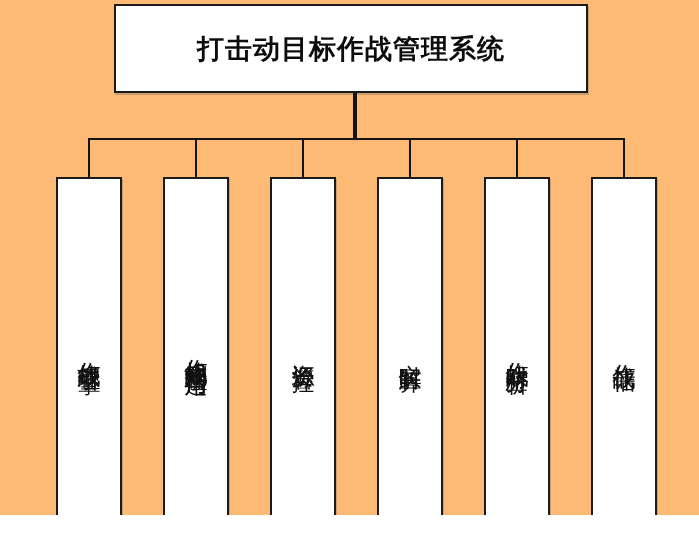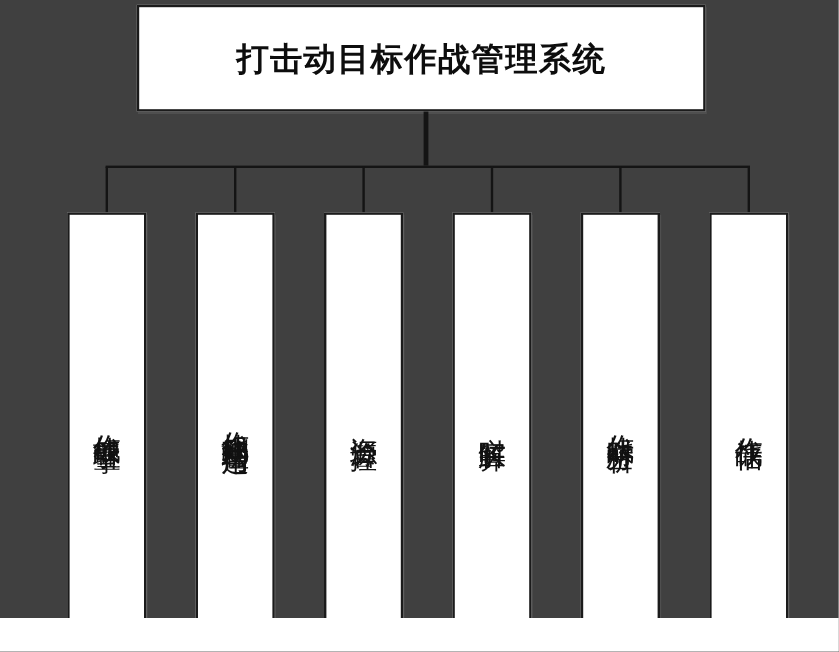--- a/index.html
+++ b/index.html
@@ -4,21 +4,21 @@
 <style>
   * { margin: 0; padding: 0; box-sizing: border-box; }
   html, body {
     background: #ffffff;
     font-family: "Liberation Sans", "DejaVu Sans", sans-serif;
   }
   .canvas {
     position: relative;
     width: 699px;
     height: 515px;
-    background: #404040;
+    background: #fdba74;
     overflow: hidden;
   }
   
   .root-box {
     position: absolute;
     left: 114px;
     top: 4px;
     width: 474px;
     height: 89px;
     background: #ffffff;

